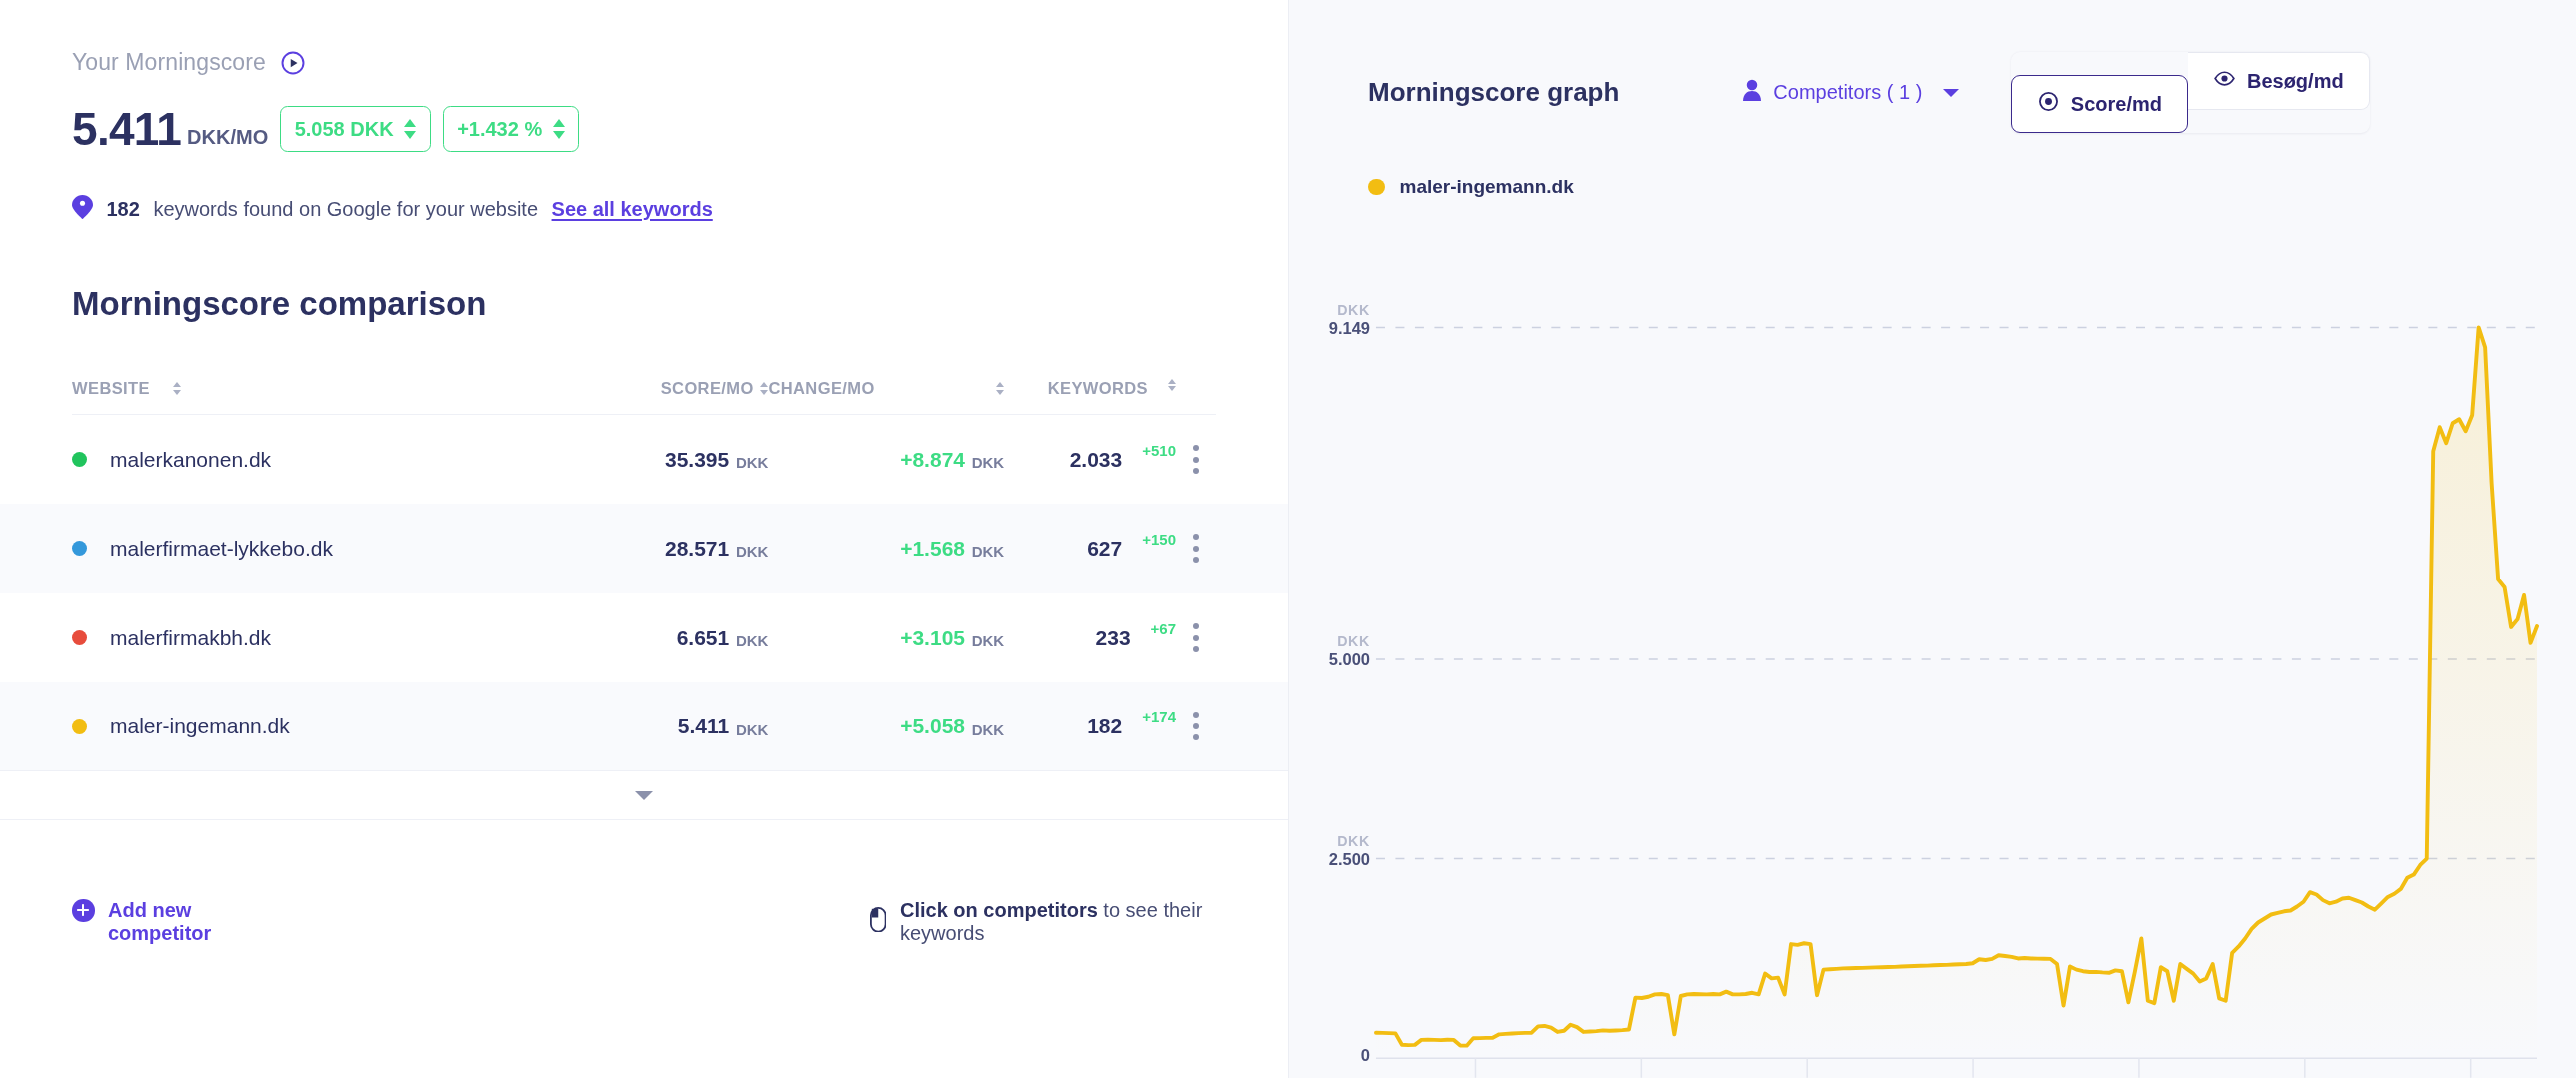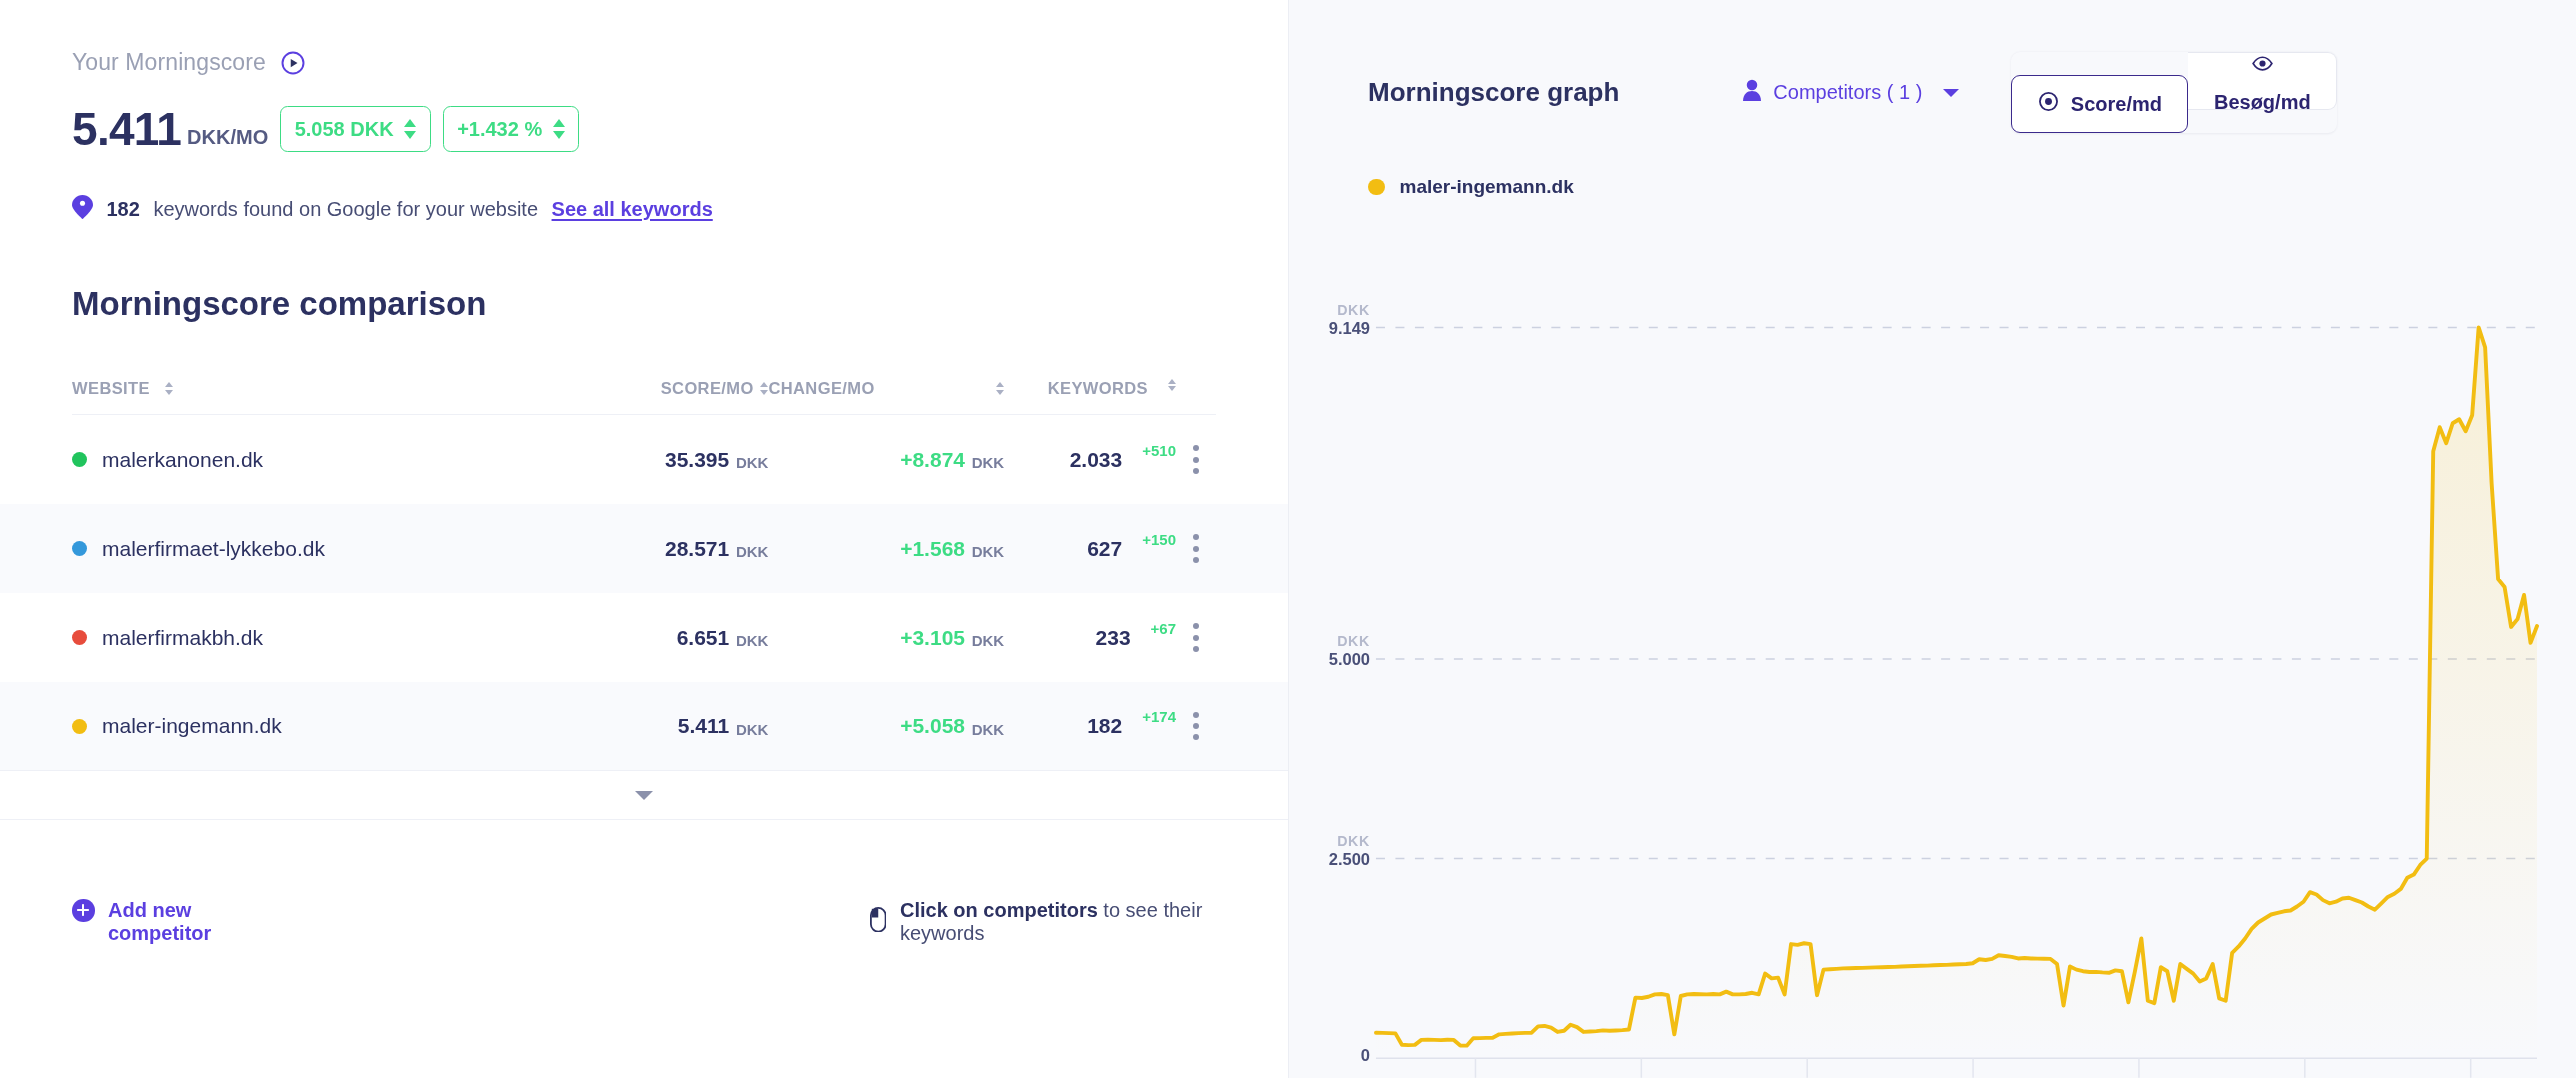--- a/index.html
+++ b/index.html
@@ -94,21 +94,21 @@
   .sortarrow .t.u { border-bottom:5.2px solid #aab0c4; }
   .sortarrow .t.d { border-top:5.2px solid #aab0c4; }
 
   .trow {
     display: flex; align-items: center; height: 89px;
     margin: 0 -72px; padding: 0 72px; cursor: pointer;
   }
   .trow.alt { background: #f9fafd; }
   .trow.last-alt { border-bottom: 0.7px solid #eef0f6; }
   .cell { display: flex; align-items: center; }
-  .c-site  { width: 457px; gap: 15px; }
+  .c-site  { width: 457px; gap: 23px; }
   .c-score { width: 240px; justify-content: flex-end; gap: 6.7px; }
   .c-chg   { width: 236px; justify-content: flex-end; gap: 6.7px; }
   .c-kw    { width: 172px; justify-content: flex-end; gap: 20px; align-items: flex-start; }
   .c-act   { width: 40px; justify-content: center; }
 
   .dot { width: 15px; height: 15px; border-radius: 50%; flex:0 0 auto; }
   .site-name { font-size: 21px; color: #2c3161; font-weight: 400; }
   .num { font-size: 21px; font-weight: 700; color: #2c3161; }
   .num.green { color: #3ddc84; }
   .suffix { font-size: 15px; font-weight: 700; color: #777d9c; position: relative; top: 3px; }
@@ -164,21 +164,21 @@
   .toggle {
     margin-left: 52px; display:flex; border-radius: 9px; overflow: visible;
     box-shadow: 0 0.7px 2.2px rgba(40,45,90,.07);
   }
   .tbtn {
     height: 58px; display:flex; align-items:center; gap:12px;
     padding: 0 25.5px; font-size:20px; font-weight:700; color:#2c2470;
     background:#fff; cursor:pointer; border:0.7px solid #e6e8f0;
   }
   .tbtn:first-child { border-radius: 9px 0 0 9px; }
-  .tbtn:last-child  { border-radius: 0 9px 9px 0; border-left: none; flex-direction: column; }
+  .tbtn:last-child  { border-radius: 0 9px 9px 0; border-left: none; }
   .tbtn.active { border: 1.5px solid #3b2a8c; border-radius: 9px; z-index: 2; margin-top: 23px; }
   .ring-icon, .eye-icon { width:21px; height:21px; flex:0 0 auto; }
 
   .legend {
     display:flex; align-items:center; gap:15px;
     margin: 43px 0 0 79px;
   }
   .legend-dot { width: 16.5px; height: 16.5px; border-radius: 50%; background:#f2bd12; }
   .legend-label { font-size: 19px; font-weight: 700; color:#2c3161; }
 

